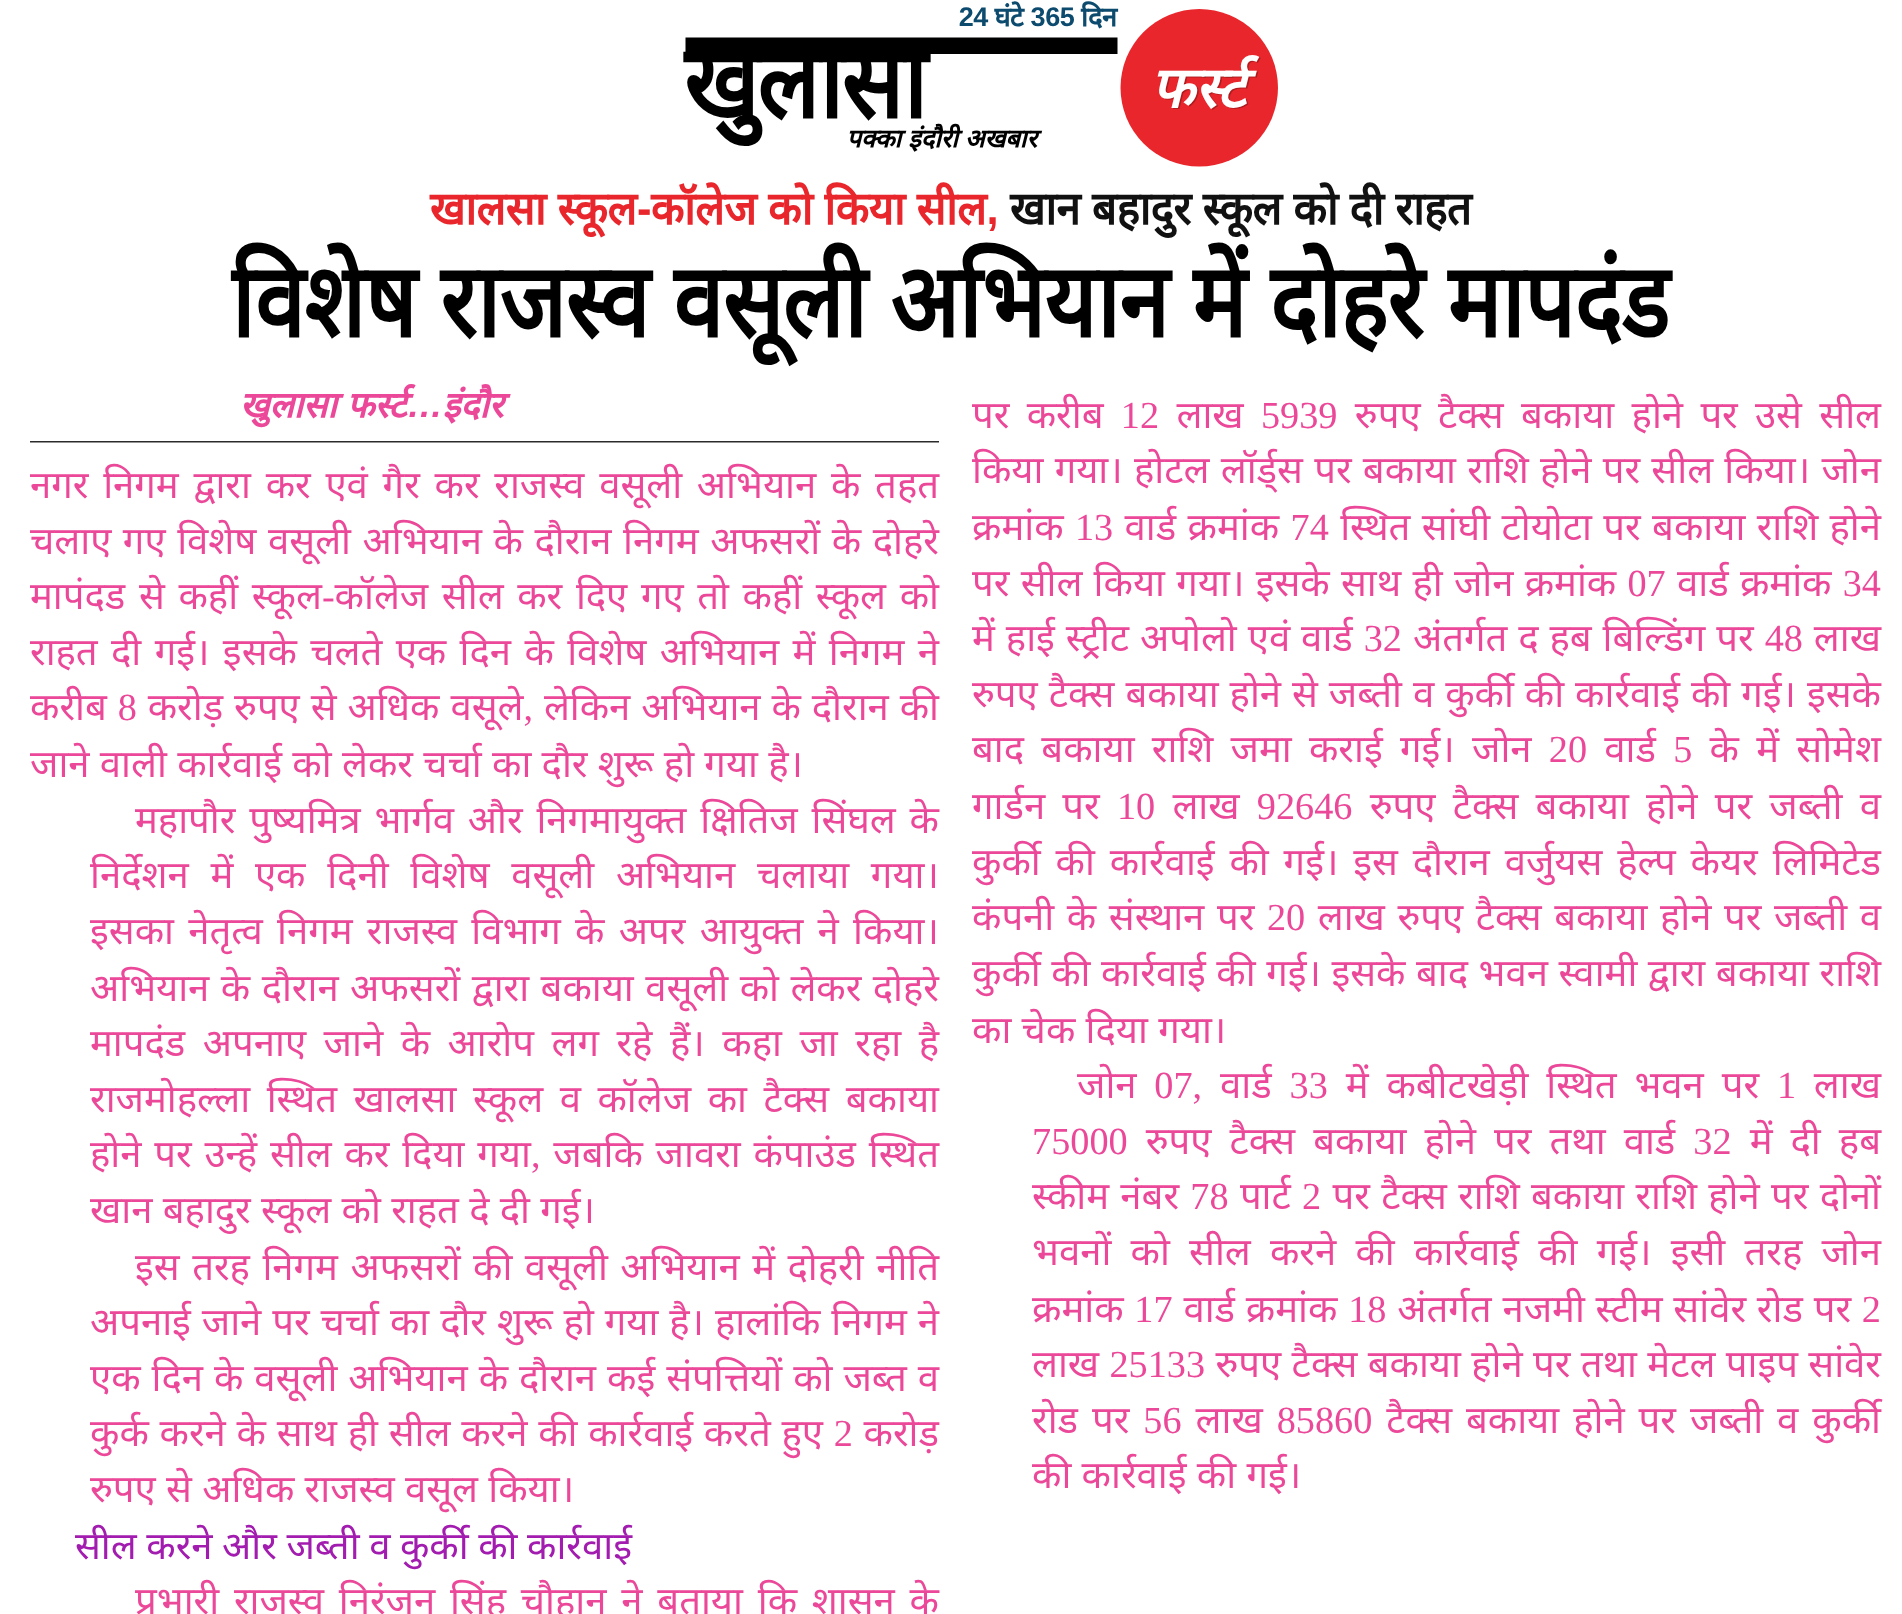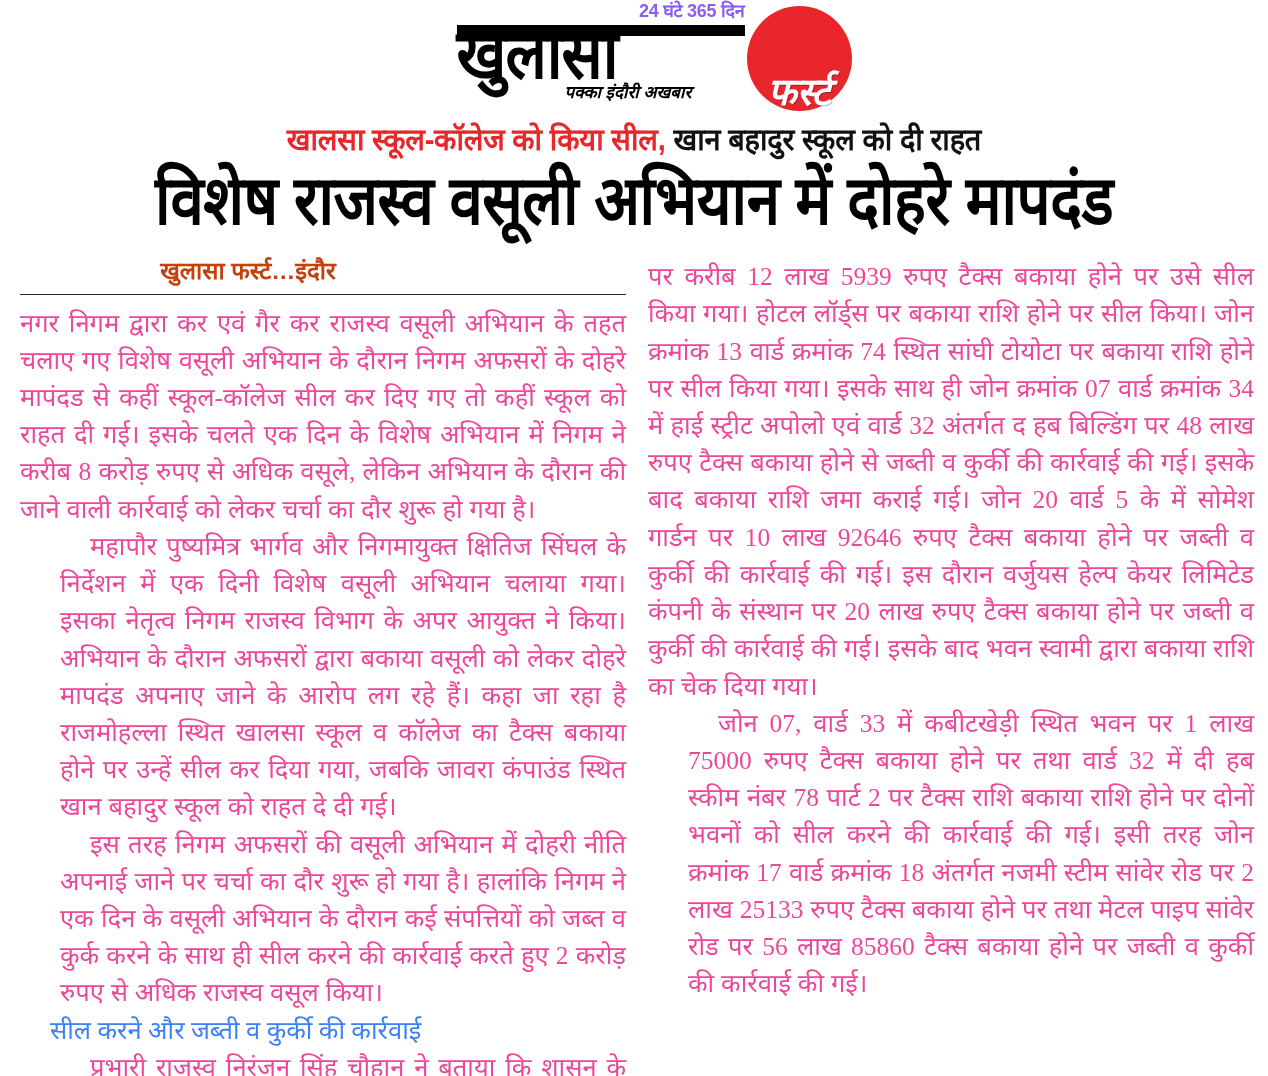--- a/index.html
+++ b/index.html
@@ -44,21 +44,21 @@
     padding-top: 2px;
   }
   .strap-24x365 {
     position: absolute;
     right: 0px;
     top: 2px;
     font-family: "Liberation Sans", "DejaVu Sans", sans-serif;
     font-weight: bold;
     font-size: 18px;
     letter-spacing: -0.3px;
-    color: #8b5cf6;
+    color: #0c4a6e;
     white-space: nowrap;
     line-height: 1;
   }
   .shiro-bar {
     position: absolute;
     top: 25px;
     left: 0;
     width: 288px;
     height: 11px;
     background: #000;
@@ -90,21 +90,21 @@
   }
   .logo-badge {
     position: relative;
     width: 105px;
     height: 105px;
     border-radius: 50%;
     background: #e8262b;
     margin-left: 2px;
     margin-top: 6px;
     display: flex;
-    align-items: flex-end;
+    align-items: center;
     justify-content: center;
     flex: 0 0 auto;
   }
   .logo-badge-text {
     font-family: "Liberation Sans", "DejaVu Sans", sans-serif;
     font-weight: bold;
     font-style: italic;
     font-size: 38px;
     color: #ffffff;
     line-height: 1;
@@ -155,22 +155,23 @@
     width: 606px;
     flex: 0 0 606px;
   }
   .byline-wrap { margin-bottom: 0; }
   .byline {
     text-align: center;
     font-family: "Liberation Sans", "DejaVu Sans", sans-serif;
     font-weight: bold;
     font-size: 24px;
     line-height: 1.1;
-    color: #c2410c;
+    color: #ec4899;
     padding-right: 150px;
+    font-style: italic;
   }
   .byline-rule {
     border-top: 1px solid #2b2b2b;
     margin-top: 9px;
     margin-bottom: 10px;
     width: 100%;
   }
   p.para {
     margin: 0;
     font-family: "Liberation Serif", "DejaVu Serif", serif;
@@ -181,21 +182,21 @@
     color: #ec4899;
     word-spacing: 0.5px;
   }
   p.para.indent { text-indent: 30px; margin-left: 40px; }
   p.subhead {
     margin: 0;
     text-indent: 30px;
     font-family: "Liberation Serif", "DejaVu Serif", serif;
     font-size: 25.5px;
     line-height: 1.46;
-    color: #3b82f6;
+    color: #a21caf;
   }
   .col-right p.para { font-size: 25.5px; }
 </style>
 </head>
 <body>
 
 <div class="page">
 
   <div class="masthead">
     <div class="masthead-inner">

